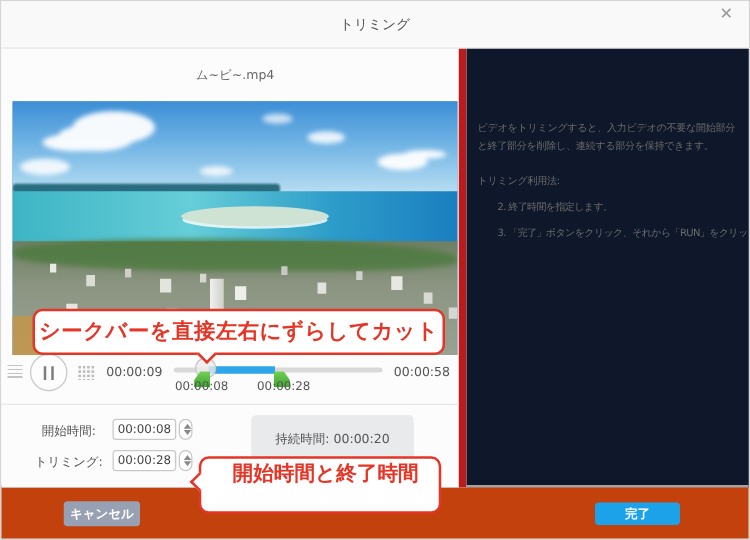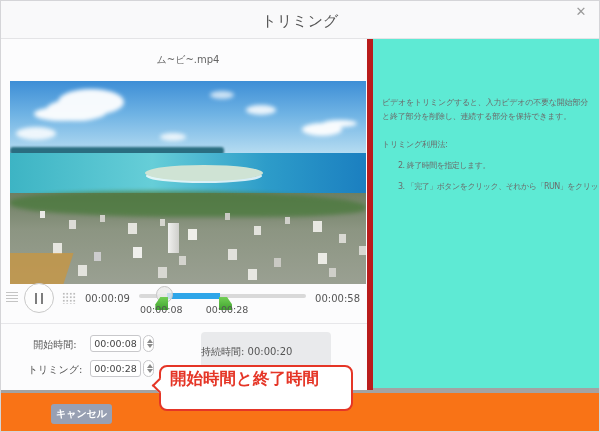--- a/index.html
+++ b/index.html
@@ -4,21 +4,21 @@
 <style>
   * { margin:0; padding:0; box-sizing:border-box; }
   body { font-family:"DejaVu Sans","Liberation Sans",sans-serif; background:#fff; }
   .stage { position:relative; width:600px; height:432px; background:#fbfbfc;
            border:1px solid #d5d5d8; overflow:hidden; }
 
   
   .titlebar { position:absolute; left:0; top:0; width:100%; height:38px;
               background:#f9f9fa; border-bottom:1px solid #e4e4e6; }
   .title { position:absolute; left:0; right:0; top:11px; text-align:center;
-           font-size:15px; color:#555; }
+           font-size:11px; color:#555; }
   .close { position:absolute; right:10px; top:3px; width:16px; height:16px;
            font-size:13px; color:#9a9a9a; text-align:center; line-height:16px; cursor:pointer; }
 
   
   .left { position:absolute; left:0; top:38px; width:372px; height:351px;
           background:#fcfcfd; border-right:6px solid #b91c1c; z-index:2; }
   .filename { position:absolute; left:9px; top:14px; width:356px; text-align:center;
               font-size:10px; color:#666; }
 
   
@@ -55,21 +55,21 @@
                       235px 48px 0 1px #c9c9c3, 280px 44px 0 2px #ebebe5, 320px 36px 0 1px #d7d7d1,
                       40px 56px 0 2px #e3e3dd, 120px 58px 0 2px #d8d8d2, 210px 60px 0 2px #e7e7e1,
                       290px 58px 0 1px #cfcfc9; }
   .tower { position:absolute; left:158px; top:142px; width:11px; height:30px;
            background:linear-gradient(90deg,#f0f0ee,#cfcfcb); }
   .field { position:absolute; left:-8px; top:172px; width:66px; height:34px;
            background:#c9953f; opacity:.75; transform:skewX(-18deg); }
 
   
   .bubble { position:absolute; background:#fff; border:2px solid #e53526; border-radius:8px;
-            color:#e53526; font-weight:bold; z-index:8; }
+            color:#e53526; font-weight:bold; z-index:8;text-align:center; }
   .bubble1 { left:25px; top:208px; width:330px; height:37px; font-size:17px;
              text-align:center; line-height:32px; letter-spacing:.5px; }
   .tail-down { position:absolute; left:132px; bottom:-7px; width:11px; height:11px;
                background:#fff; border-right:2px solid #e53526; border-bottom:2px solid #e53526;
                transform:rotate(45deg); }
   .bubble2 { left:158px; top:326px; width:194px; height:46px; font-size:16.5px;
              line-height:21px; padding:1px 0 0 9px; z-index:10; }
   .tail-left { position:absolute; left:-7px; top:13px; width:11px; height:11px;
                background:#fff; border-left:2px solid #e53526; border-bottom:2px solid #e53526;
                transform:rotate(45deg); }
@@ -119,34 +119,34 @@
   .fi-2 { left:89px; top:321px; }
   .spinner { position:absolute; width:11px; height:17px; background:#fff;
              border:1px solid #c8c8cb; border-radius:6px; cursor:pointer; }
   .sp-1 { left:142px; top:296px; }
   .sp-2 { left:142px; top:321px; }
   .spin-up, .spin-dn { position:absolute; left:2.5px; width:0; height:0;
                        border-left:3px solid transparent; border-right:3px solid transparent; }
   .spin-up { top:3px; border-bottom:4px solid #8a8a8a; }
   .spin-dn { bottom:3px; border-top:4px solid #8a8a8a; }
   .duration { position:absolute; left:200px; top:293px; width:130px; height:40px;
-              background:#e9eaec; border-radius:4px; 
+              background:#e9eaec; border-radius:4px; text-align:center;
               font-size:10px; color:#555; line-height:40px; }
 
   
   .right { position:absolute; left:372px; top:38px; width:228px; height:351px;
-           background:#5eead4; padding:57px 8px 0 9px; }
+           background:#0f172a; padding:57px 8px 0 9px; }
   .intro { font-size:8px; letter-spacing:-.2px; color:#6b6b6b; line-height:1.75; }
   .usage { font-size:8px; letter-spacing:-.2px; color:#6b6b6b; margin-top:15px; }
   .step { font-size:8px; letter-spacing:-.5px; color:#6b6b6b; margin:10px 0 0 16px;
           white-space:nowrap; }
 
   
   .footer { position:absolute; left:0; bottom:0; width:100%; height:43px;
-            background:#f97316; border-top:5px solid #a3a3a3; z-index:1; }
+            background:#c2410c; border-top:2px solid #a3a3a3; z-index:1; }
   .btn { position:absolute; border:none; border-radius:3px; color:#fff;
          font-size:10px; font-weight:bold; font-family:inherit; cursor:pointer; }
   .btn-cancel { left:50px; top:11px; width:61px; height:20px; background:#98a0b3; }
   .btn-done { left:475px; top:12px; width:68px; height:18px; background:#1ca2e9; }
 </style>
 </head>
 <body>
 
 <div class="stage">
 
@@ -169,20 +169,24 @@
       <div class="farland"></div>
       <div class="sea"></div>
       <div class="sandbar"></div>
       <div class="city"></div>
       <div class="trees"></div>
       <div class="blds"></div>
       <div class="tower"></div>
       <div class="field"></div>
     </div>
 
+    <div class="bubble bubble1">
+      <span>シークバーを直接左右にずらしてカット</span>
+      <span class="tail-down"></span>
+    </div>
 
     <div class="controls">
       <span class="grip-lines"></span>
       <button class="pausebtn">
         <span class="pause-i"></span>
       </button>
       <span class="grip-grid"></span>
       <span class="time t-cur">00:00:09</span>
 
       <div class="seek">
@@ -224,15 +228,16 @@
 
   <div class="right">
     <div class="intro">ビデオをトリミングすると、入力ビデオの不要な開始部分と終了部分を削除し、連続する部分を保持できます。</div>
     <div class="usage">トリミング利用法:</div>
     <div class="step">2. 終了時間を指定します。</div>
     <div class="step">3. 「完了」ボタンをクリック、それから「RUN」をクリックします。</div>
   </div>
 
   <div class="footer">
     <button class="btn btn-cancel">キャンセル</button>
+    <button class="btn btn-done">完了</button>
   </div>
 
 </div>
 
 </body></html>

